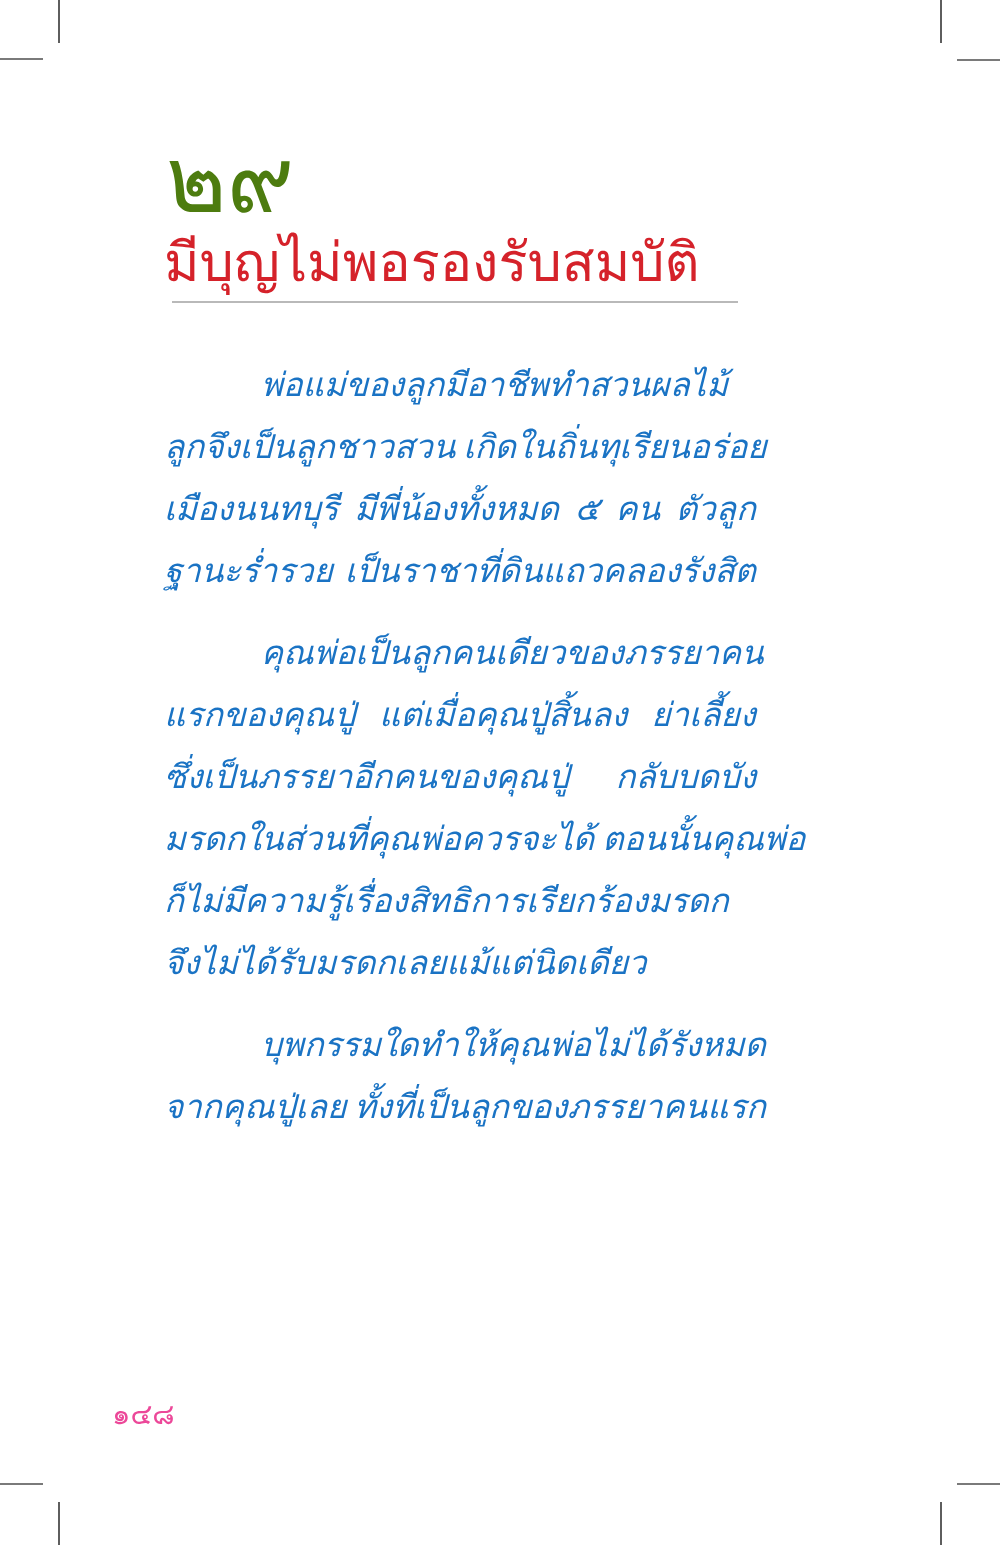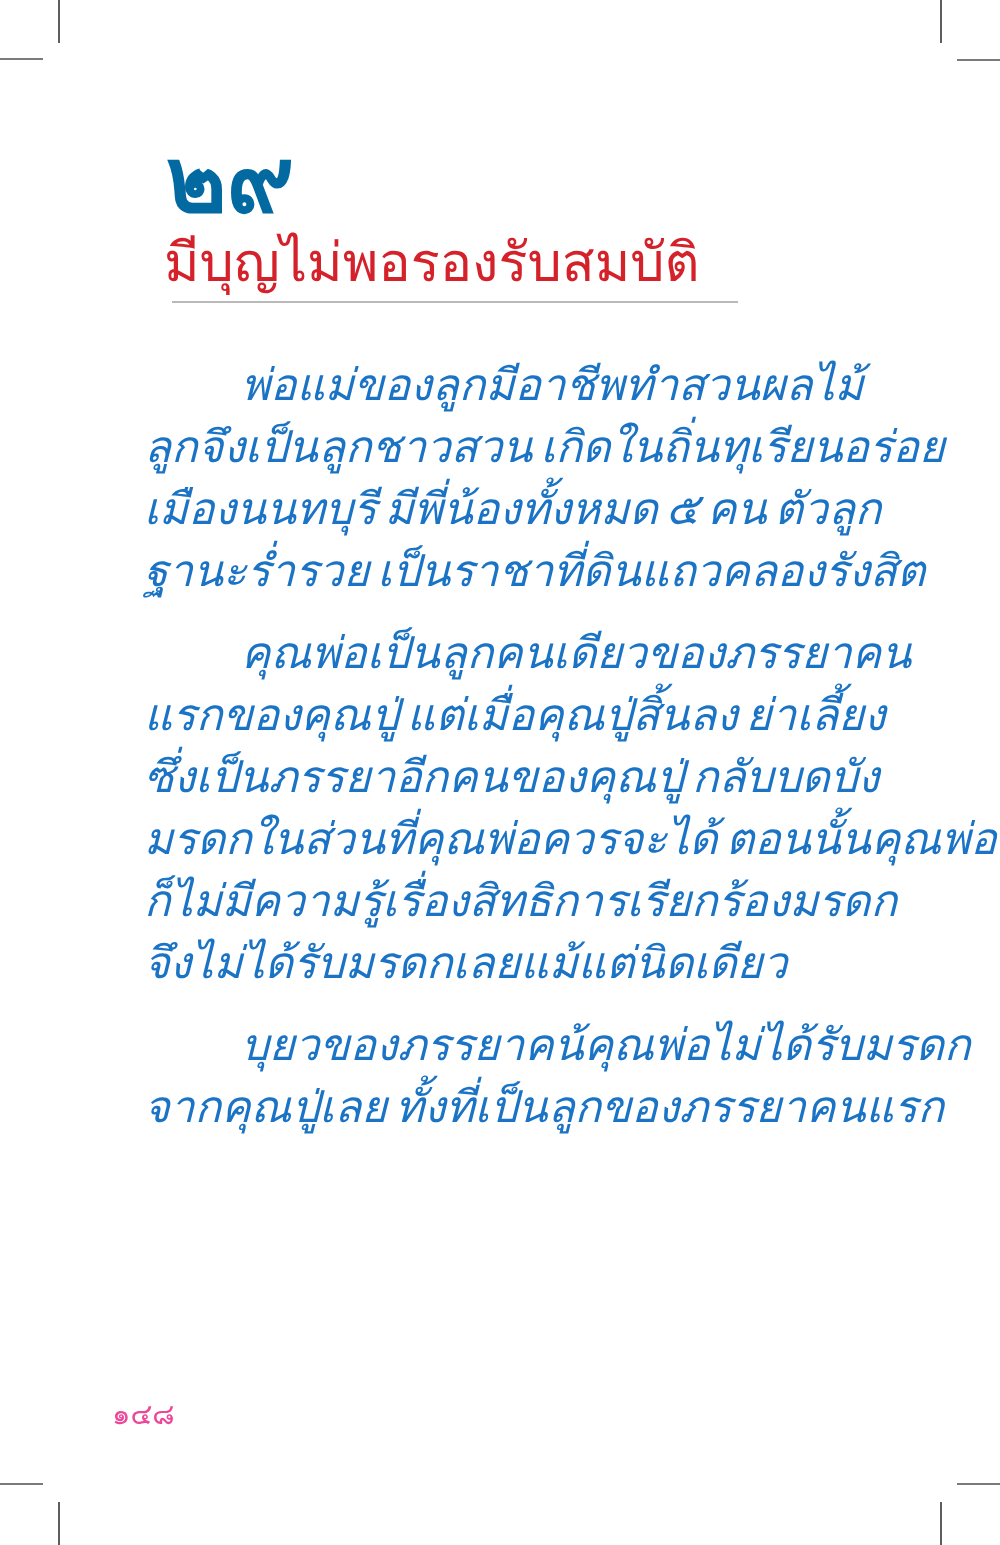--- a/index.html
+++ b/index.html
@@ -49,25 +49,25 @@
   }
   #title-divider {
     position: absolute;
     left: 172px;
     top: 301px;
     width: 566px;
     height: 2px;
   }
   #body-text {
     position: absolute;
-    left: 144px;
+    left: 164px;
     top: 354px;
     width: 592px;
     font-style: italic;
-    font-size: 44px;
+    font-size: 33px;
   }
   .paragraph { margin: 0; }
   .paragraph + .paragraph { margin-top: 20px; }
   .line {
     display: flex;
     height: 62px;
     line-height: 62px;
     justify-content: flex-start;
     gap: 18px;
   }
@@ -91,21 +91,21 @@
 
   <div id="crop-tl-v" class="crop-mark crop-v"></div>
   <div id="crop-tl-h" class="crop-mark crop-h"></div>
   <div id="crop-tr-v" class="crop-mark crop-v"></div>
   <div id="crop-tr-h" class="crop-mark crop-h"></div>
   <div id="crop-bl-h" class="crop-mark crop-h"></div>
   <div id="crop-bl-v" class="crop-mark crop-v"></div>
   <div id="crop-br-h" class="crop-mark crop-h"></div>
   <div id="crop-br-v" class="crop-mark crop-v"></div>
 
-  <div id="chapter-number" style="color: #0369a1; font-weight: bold;">๒๙</div>
+  <div id="chapter-number" style="color: #4d7c0f;">๒๙</div>
 
   <div id="chapter-title" style="color: rgb(213, 34, 42);">มีบุญไม่พอรองรับสมบัติ</div>
 
   <div id="title-divider" style="background: rgb(185, 185, 185);"></div>
 
   <div id="body-text" style="color: rgb(26, 115, 196);">
       <div class="paragraph">
         <div class="line indent">
           <span class="chunk">พ่อแม่ของลูกมีอาชีพทำสวนผลไม้</span>
         </div>
@@ -144,21 +144,21 @@
         </div>
         <div class="line">
           <span class="chunk">ก็ไม่มีความรู้เรื่องสิทธิการเรียกร้องมรดก</span>
         </div>
         <div class="line">
           <span class="chunk">จึงไม่ได้รับมรดกเลยแม้แต่นิดเดียว</span>
         </div>
       </div>
       <div class="paragraph">
         <div class="line indent">
-          <span class="chunk">บุยวของภรรยาคน้คุณพ่อไม่ได้รับมรดก</span>
+          <span class="chunk">บุพกรรมใดทำให้คุณพ่อไม่ได้รังหมด</span>
         </div>
         <div class="line justify">
           <span class="chunk">จากคุณปู่เลย</span>
           <span class="chunk">ทั้งที่เป็นลูกของภรรยาคนแรก</span>
         </div>
       </div>
     </div>
 
   <div id="page-number" style="color: #ec4899;">๑๔๘</div>
 

